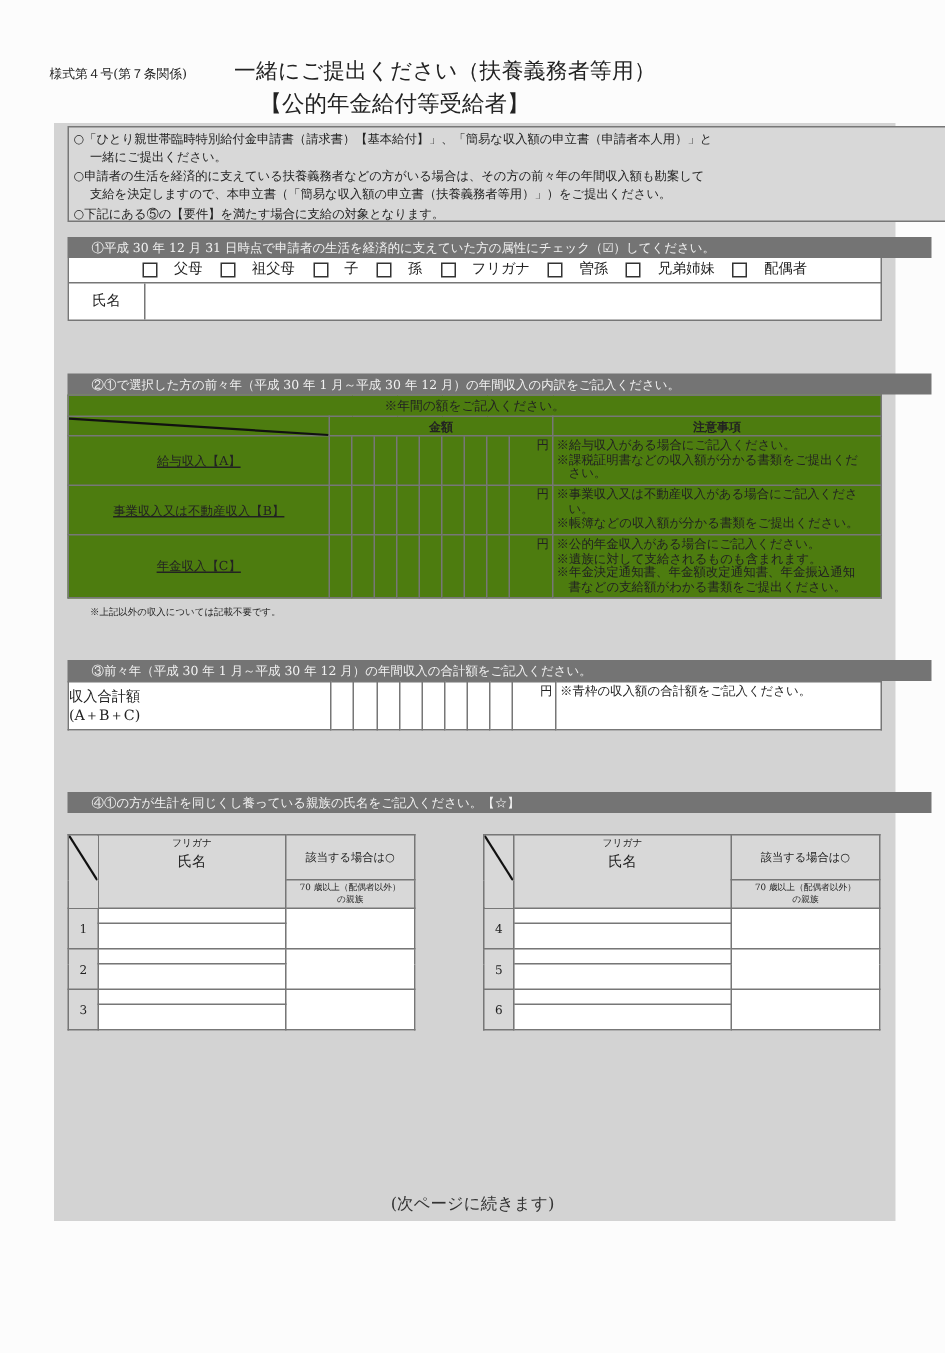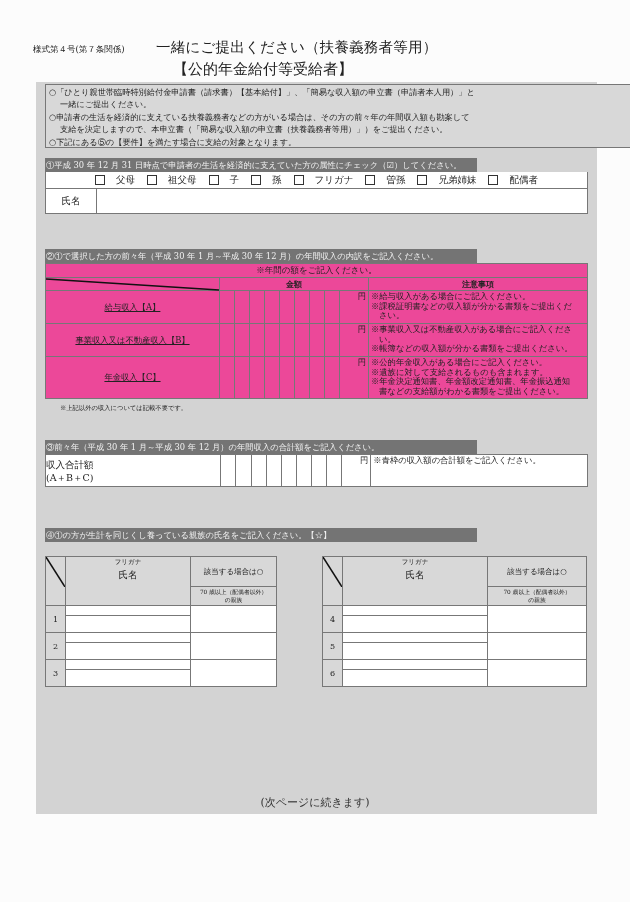--- a/index.html
+++ b/index.html
@@ -3,28 +3,28 @@
 <meta charset="utf-8">
 <style>
   html, body { margin: 0; padding: 0; }
   body { width: 630px; height: 902px; background: #fcfcfc; font-family: "DejaVu Serif", "Liberation Serif", serif; color: #222; position: relative; overflow: hidden; }
   .form-no { position: absolute; left: 33px; top: 44px; font-size: 8.5px; }
   .title1 { position: absolute; left: 156px; top: 38px; font-size: 14.5px; letter-spacing: 0.2px; }
   .title2 { position: absolute; left: 0; width: 526px; text-align: center; top: 60px; font-size: 15px; }
   .gray-area { position: absolute; left: 36px; top: 82px; width: 561px; height: 732px; background: #d3d3d3; }
   .notice { position: absolute; left: 45px; top: 84px; width: 591px; height: 64px; border: 1px solid #777; background: #d8d8d8; font-size: 8.2px; line-height: 12.4px; padding: 1px 3px; box-sizing: border-box; }
   .notice .indent { padding-left: 11px; }
-  .sec-head { position: absolute; left: 45px; width: 432px; height: 14px; background: #747474; color: #f2f2f2; font-size: 8.3px; line-height: 14px; padding-left: 1px; box-sizing: border-box; white-space: nowrap; overflow: hidden; }
+  .sec-head { position: absolute; left: 45px; width: 576px; height: 14px; background: #747474; color: #f2f2f2; font-size: 8.3px; line-height: 14px; padding-left: 16px; box-sizing: border-box; white-space: nowrap; overflow: hidden; }
   .chk-row { position: absolute; left: 45px; top: 172px; width: 543px; height: 16px; background: #fff; border-left: 1px solid #777; border-right: 1px solid #777; font-size: 9.5px; line-height: 16px; box-sizing: border-box; display: flex; justify-content: center; gap: 0; }
   .chk-item { display: inline-flex; align-items: center; margin: 0 6px; }
   .chk-box { display: inline-block; width: 8px; height: 8px; border: 1px solid #333; margin-right: 11px; background: #fff; }
   .name-row { position: absolute; left: 45px; top: 188px; width: 543px; height: 26px; background: #fff; border: 1px solid #777; box-sizing: border-box; }
   .name-row .lbl { position: absolute; left: 0; top: 0; width: 50px; height: 24px; border-right: 1px solid #777; text-align: center; line-height: 24px; font-size: 9.5px; }
   table { border-collapse: collapse; }
-  .t2 { position: absolute; left: 45px; top: 263px; width: 543px; background: #ec4899; }
+  .t2 { position: absolute; left: 45px; top: 263px; width: 543px; background: #4d7c0f; }
   .t2 td { border: 1px solid #777; padding: 0; font-size: 8.3px; }
   .digit { width: 14px; }
   .yen-cell { width: 26px; text-align: right; vertical-align: top; font-size: 8.5px; padding-right: 2px !important; }
   .note { font-size: 6.8px; line-height: 9.5px; vertical-align: top; padding: 1px 2px !important; }
   .note .hang { padding-left: 8px; }
   .lbl-cell { text-align: center; font-size: 9.5px; text-decoration: underline; }
   .small-note { position: absolute; left: 60px; top: 404px; font-size: 6.3px; }
   .t3 { position: absolute; left: 45px; top: 454px; width: 543px; background: #fff; }
   .t3 td { border: 1px solid #777; padding: 0; font-size: 8.3px; }
   .rel-table { position: absolute; top: 556px; width: 232px; }

